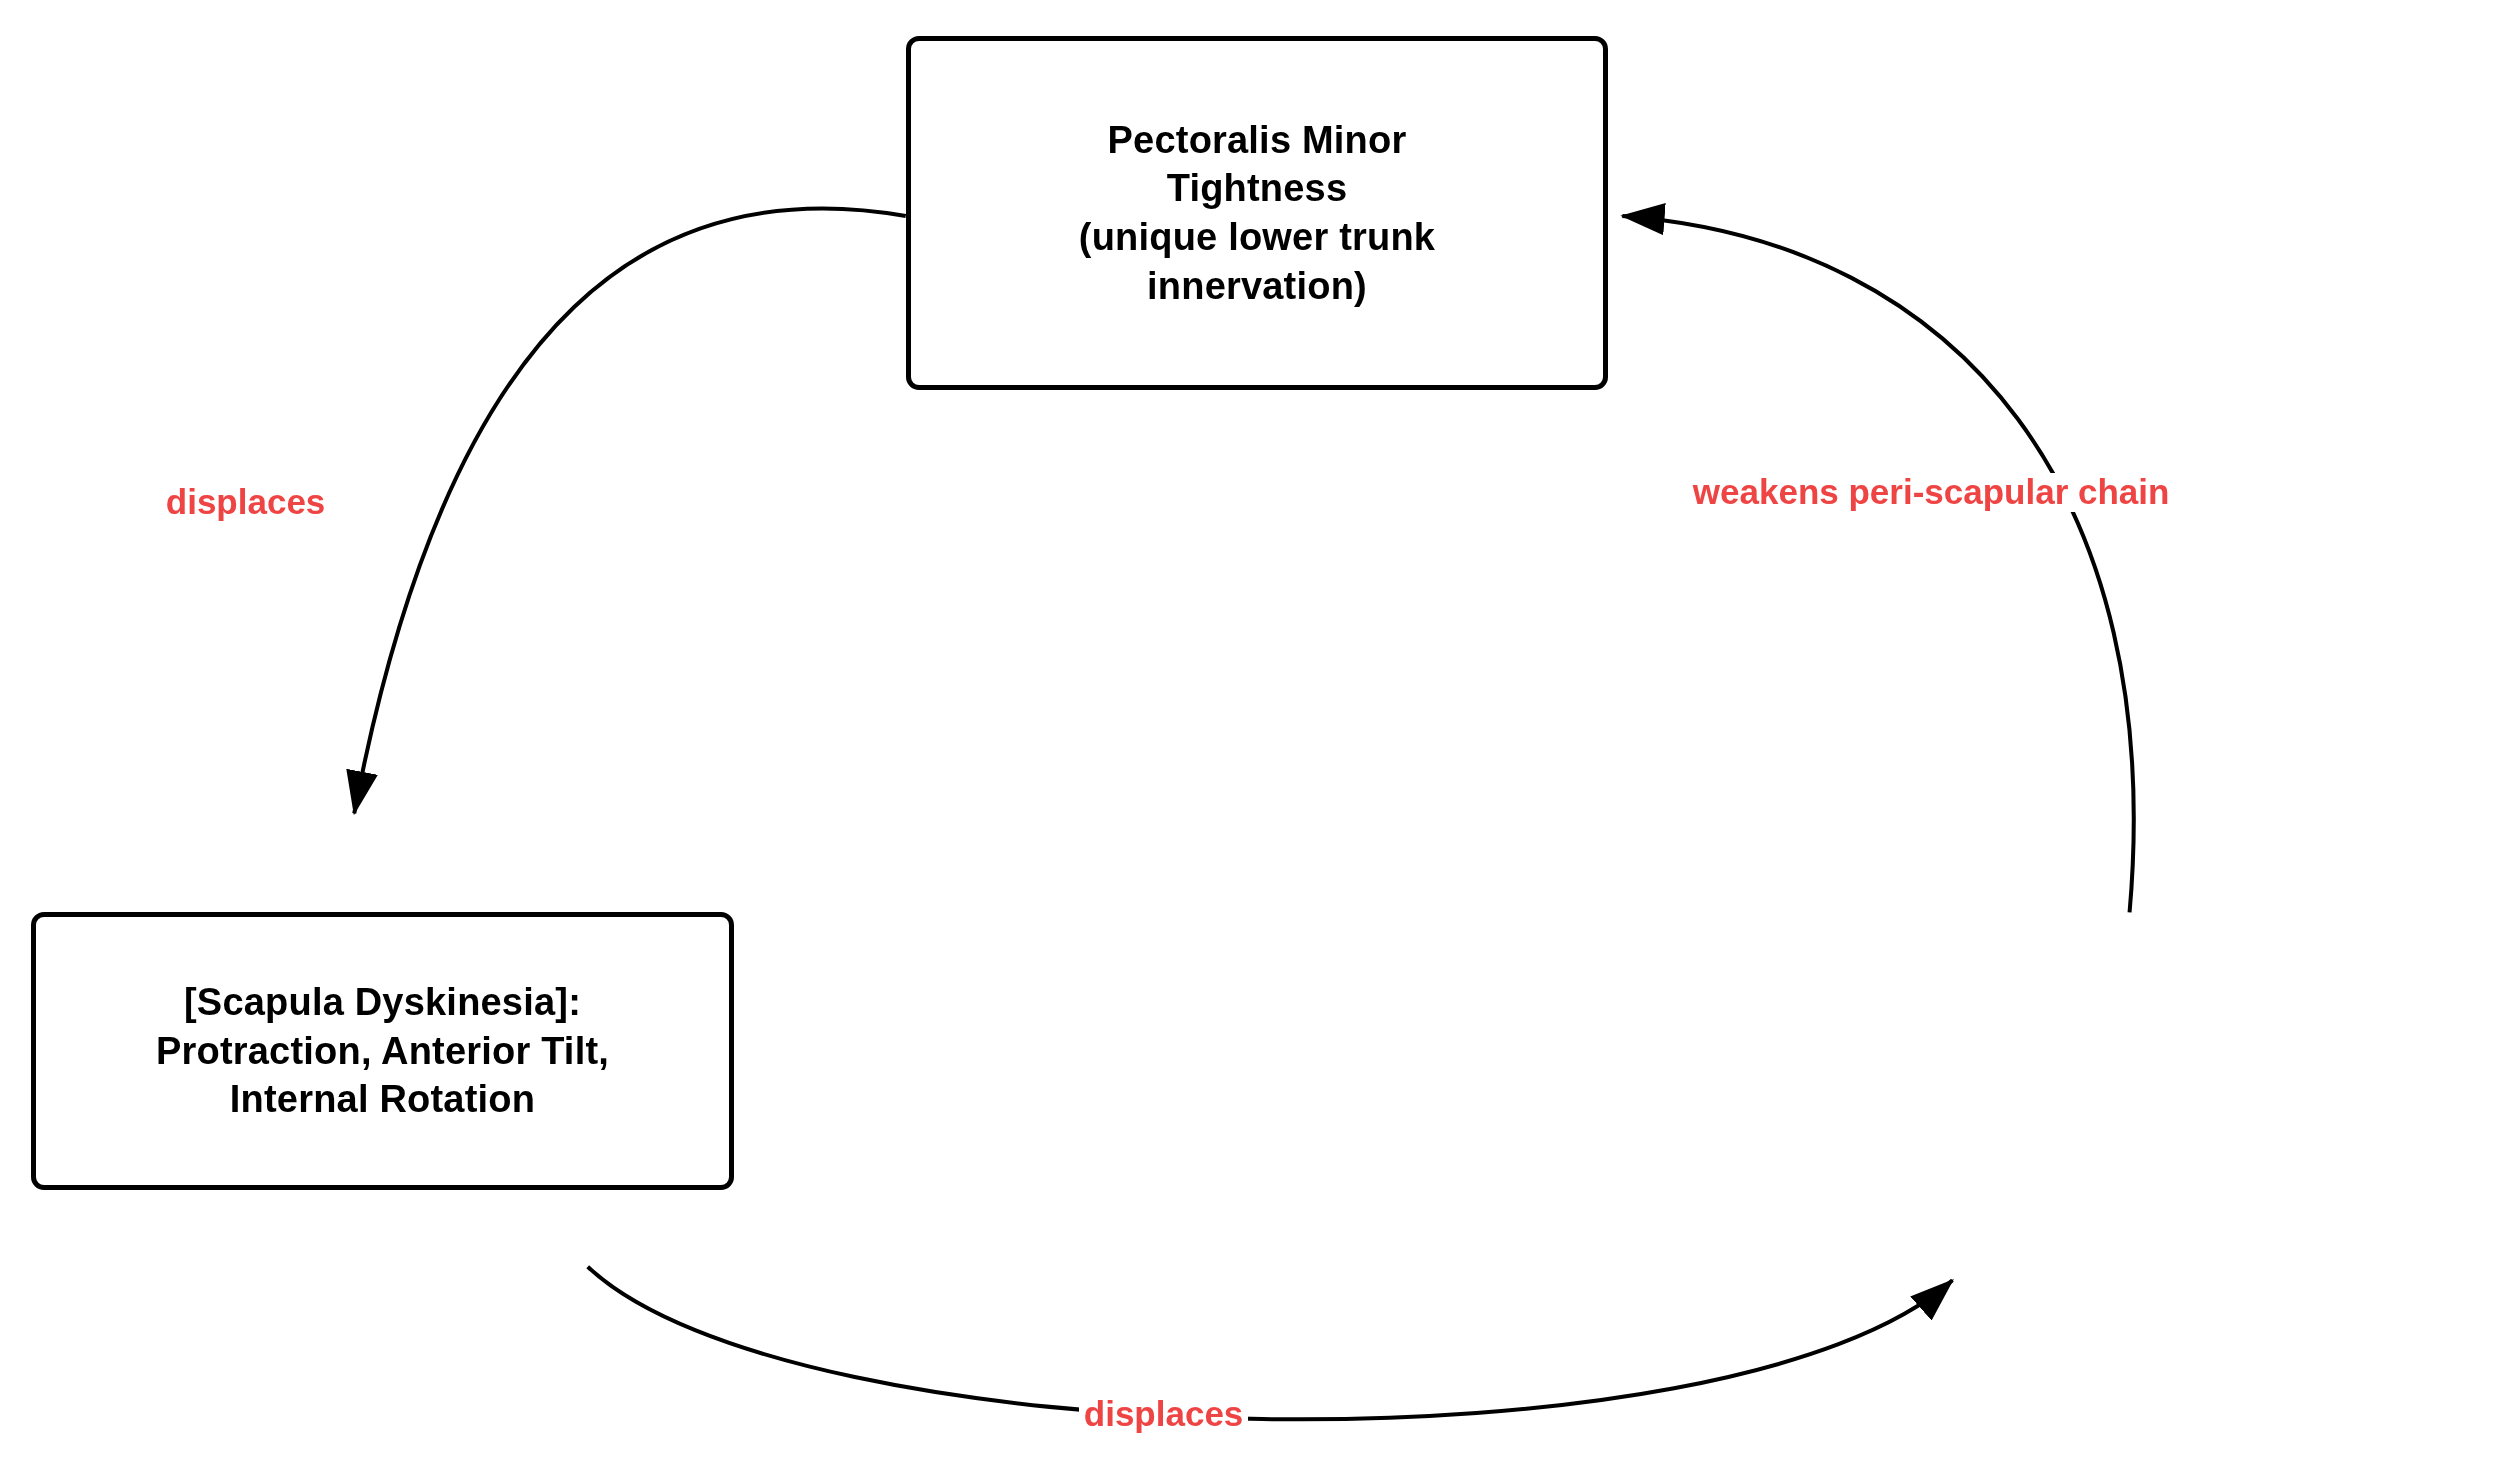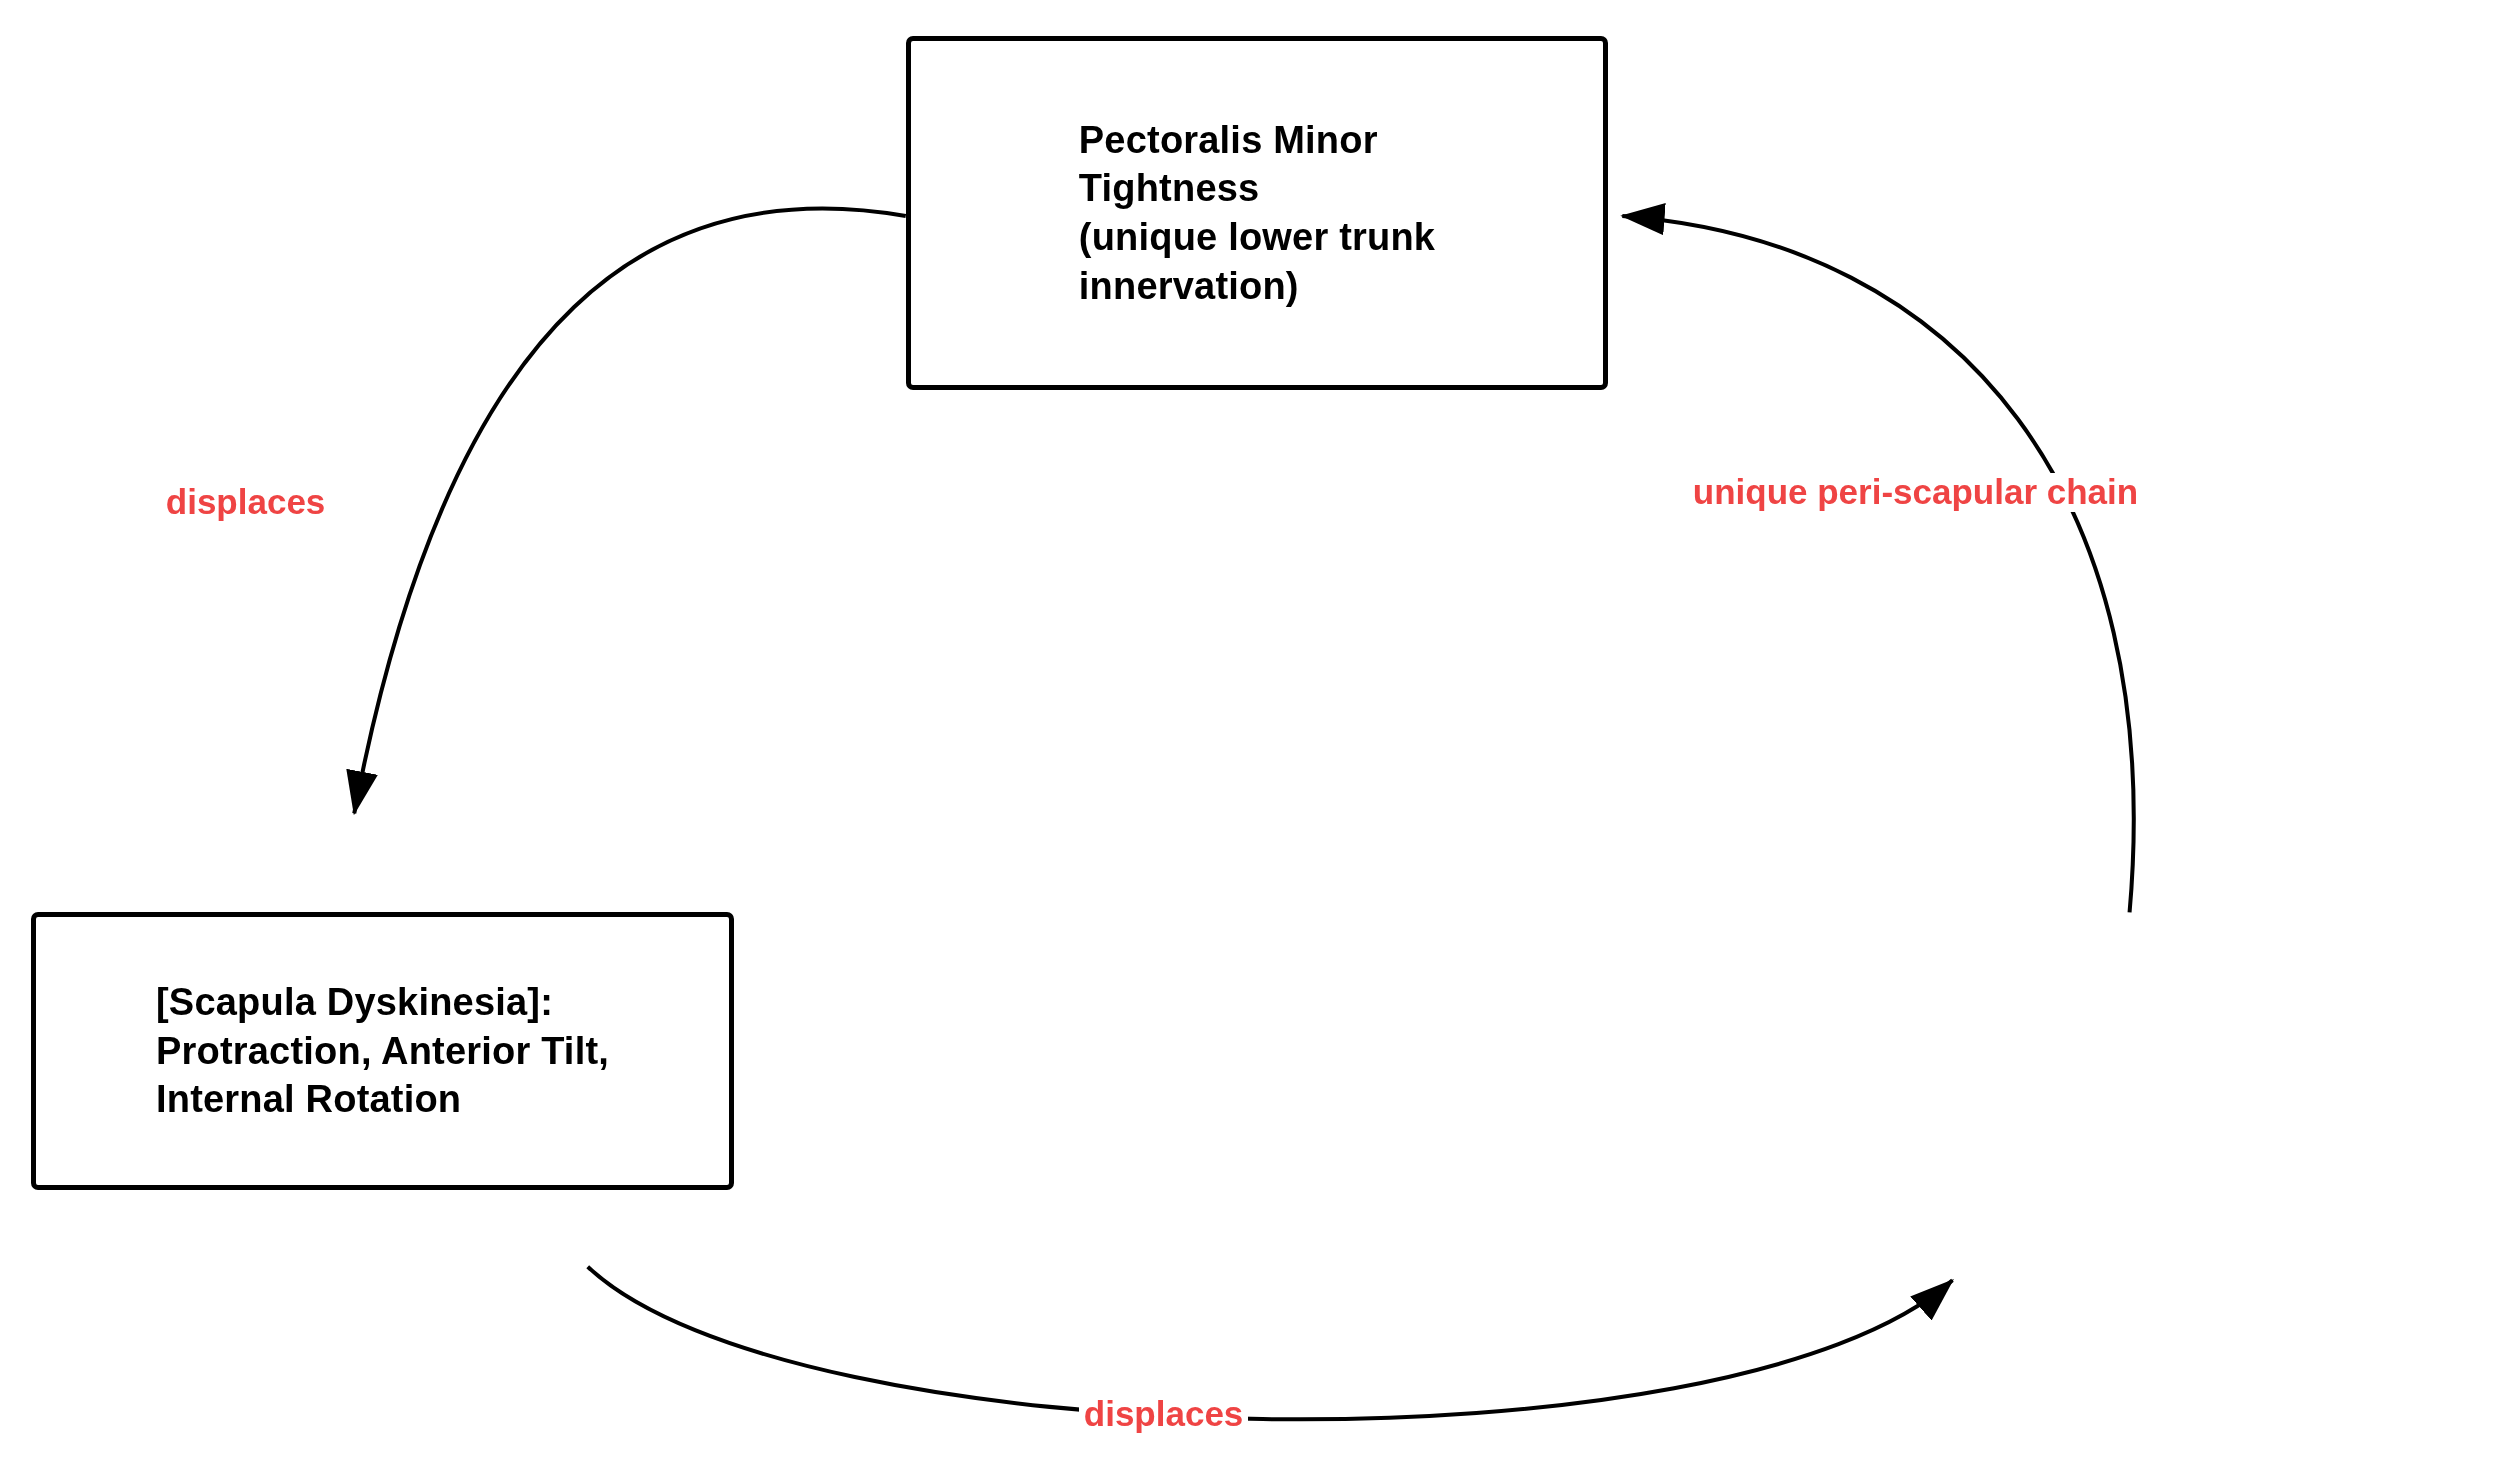--- a/index.html
+++ b/index.html
@@ -24,24 +24,25 @@
     left: 0;
     top: 0;
     width: 2512px;
     height: 1473px;
   }
   .node-box {
     position: absolute;
     box-sizing: border-box;
     background: #ffffff;
     border: 5.6px solid #000000;
-    border-radius: 7px;
+    border-radius: 13px;
     display: flex;
     align-items: center;
     justify-content: center;
+    text-align: center;
   }
   .node-label {
     font-weight: bold;
     color: #000000;
     line-height: 1.28;
     white-space: pre-line;
     letter-spacing: 0.2px;
   }
   #node-pectoralis {
     left: 906px;
@@ -121,16 +122,16 @@
 
   <div class="node-box" id="node-scapula">
     <div class="node-label">[Scapula Dyskinesia]:
 Protraction,  Anterior Tilt,
 Internal Rotation</div>
   </div>
 
 
   <div class="edge-label" id="edge-label-displaces">displaces</div>
   <div class="edge-label" id="edge-label-stretches">displaces</div>
-  <div class="edge-label" id="edge-label-weakens">unique peri-scapular chain</div>
+  <div class="edge-label" id="edge-label-weakens">weakens peri-scapular chain</div>
 
 </div>
 
 
 </body></html>

